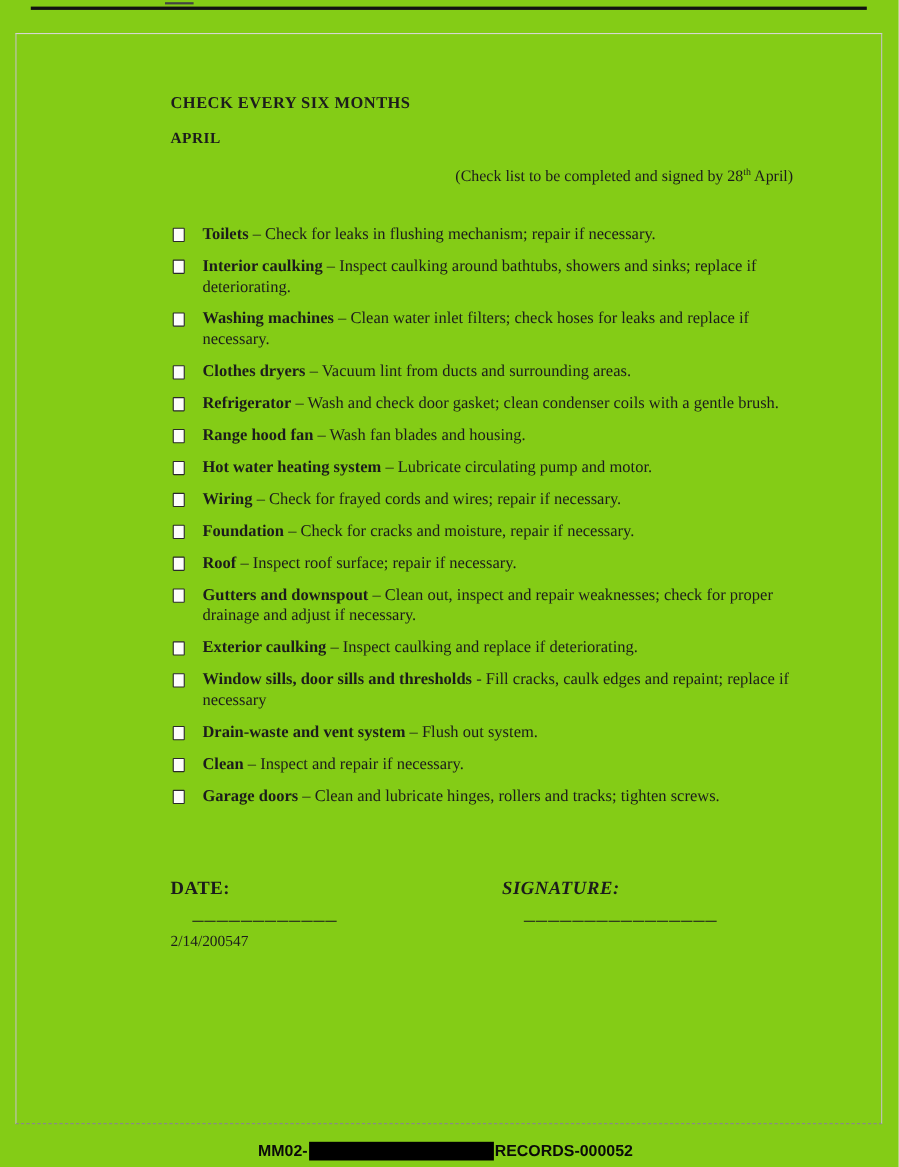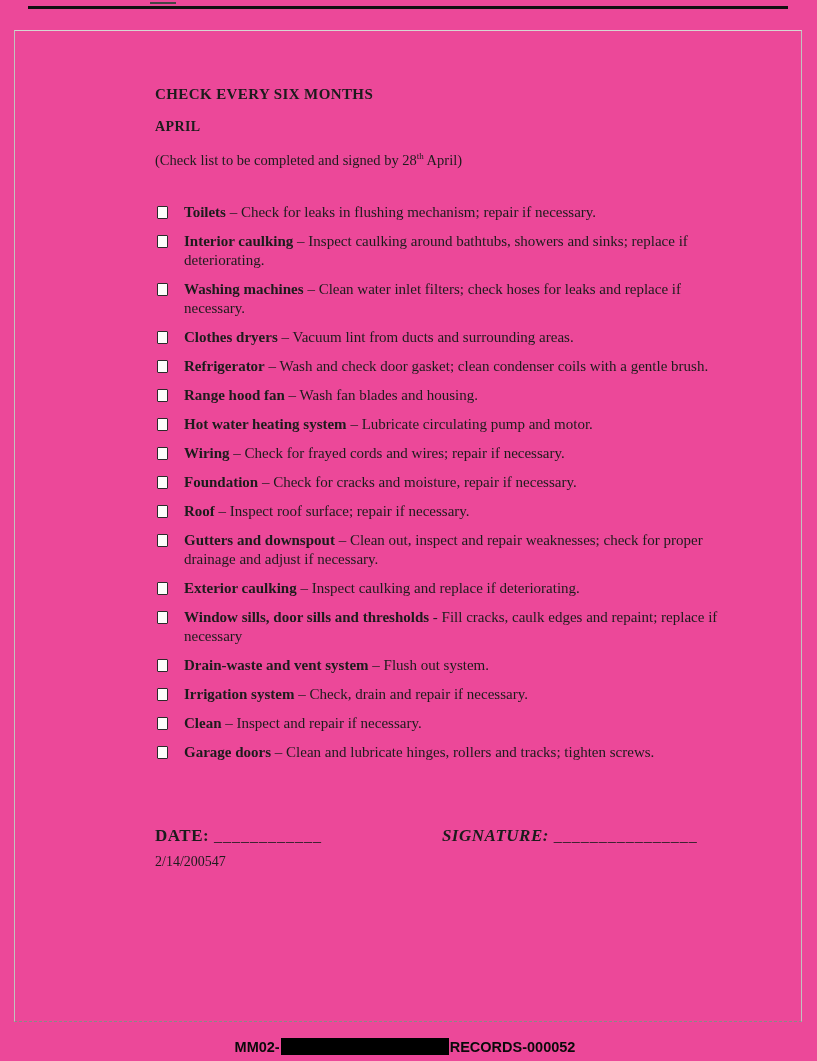--- a/index.html
+++ b/index.html
@@ -5,21 +5,21 @@
   html, body {
     margin: 0;
     padding: 0;
     background: #e8e8e6;
     font-family: "Liberation Serif", "DejaVu Serif", serif;
   }
   .sheet {
     position: relative;
     width: 817px;
     height: 1061px;
-    background: #ec4899;
+    background: #84cc16;
     color: #1c1c1c;
     overflow: hidden;
   }
   
   .top-rule {
     position: absolute;
     left: 28px;
     top: 6px;
     width: 760px;
     height: 3px;
@@ -60,20 +60,21 @@
   }
   .month {
     font-weight: bold;
     font-size: 14px;
     letter-spacing: 0.4px;
     margin: 0 0 16px 0;
   }
   .subtitle {
     font-size: 14.5px;
     margin: 0 0 34px 0;
+    text-align: right;
   }
   .subtitle sup { font-size: 9px; }
   ul.checklist {
     list-style: none;
     margin: 0;
     padding: 0;
   }
   li.item {
     display: flex;
     align-items: flex-start;
@@ -96,22 +97,23 @@
     display: flex;
     align-items: baseline;
     margin-top: 64px;
     font-size: 17px;
     font-weight: bold;
     letter-spacing: 0.5px;
   }
   .footer-sign .sig-block { margin-left: 120px; font-style: italic; }
   .fill-line {
     font-weight: normal;
-    font-size: 16px;
+    font-size: 20px;
     letter-spacing: 1px;
+    margin-left: 20px;
   }
   .footer-meta {
     display: flex;
     justify-content: flex-start;
     margin-top: 8px;
     font-size: 14px;
     width: 566px;
   }
   .stamp {
     position: absolute;
@@ -199,24 +201,20 @@
       <li class="item">
         <span class="box"></span>
         <span class="item-text"><b>Window sills, door sills and thresholds</b><span> - Fill cracks, caulk edges and repaint; replace if necessary</span></span>
       </li>
       <li class="item">
         <span class="box"></span>
         <span class="item-text"><b>Drain-waste and vent system</b><span> – Flush out system.</span></span>
       </li>
       <li class="item">
         <span class="box"></span>
-        <span class="item-text"><b>Irrigation system</b><span> – Check, drain and repair if necessary.</span></span>
-      </li>
-      <li class="item">
-        <span class="box"></span>
         <span class="item-text"><b>Clean</b><span> – Inspect and repair if necessary.</span></span>
       </li>
       <li class="item">
         <span class="box"></span>
         <span class="item-text"><b>Garage doors</b><span> – Clean and lubricate hinges, rollers and tracks; tighten screws.</span></span>
       </li>
     </ul>
 
     <div class="footer-sign">
       <span><span>DATE:</span> <span class="fill-line">____________</span></span>

